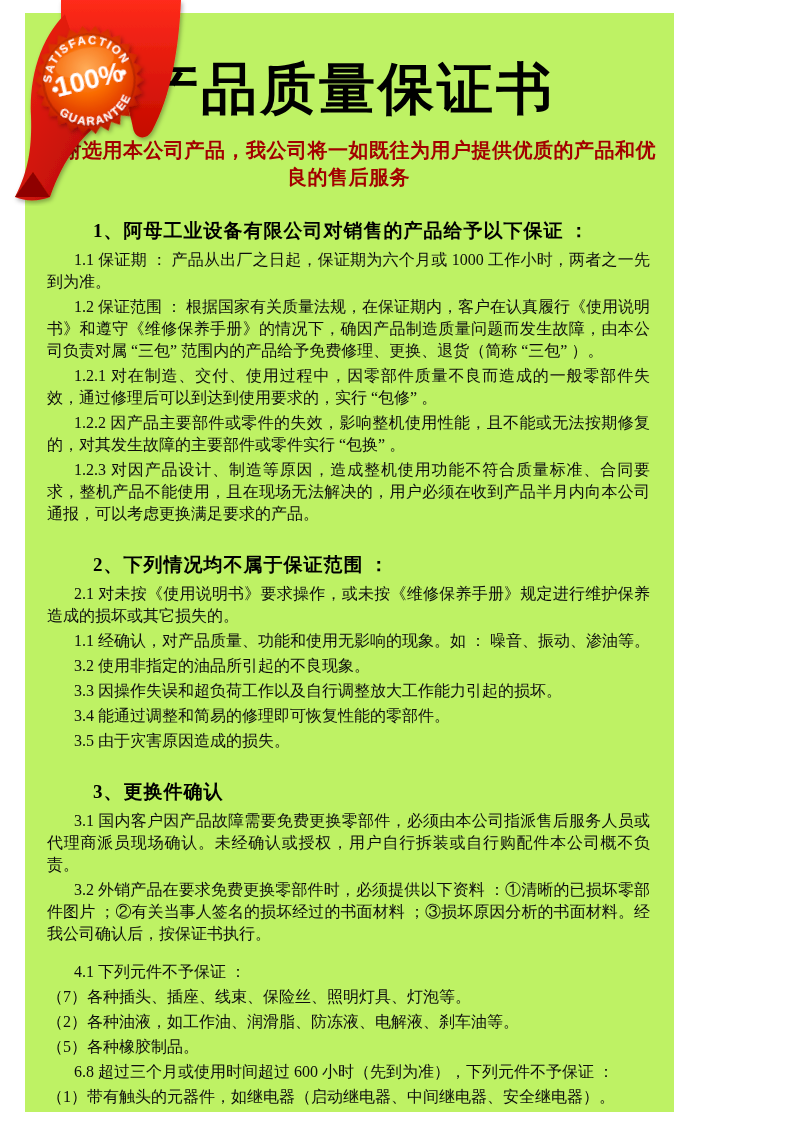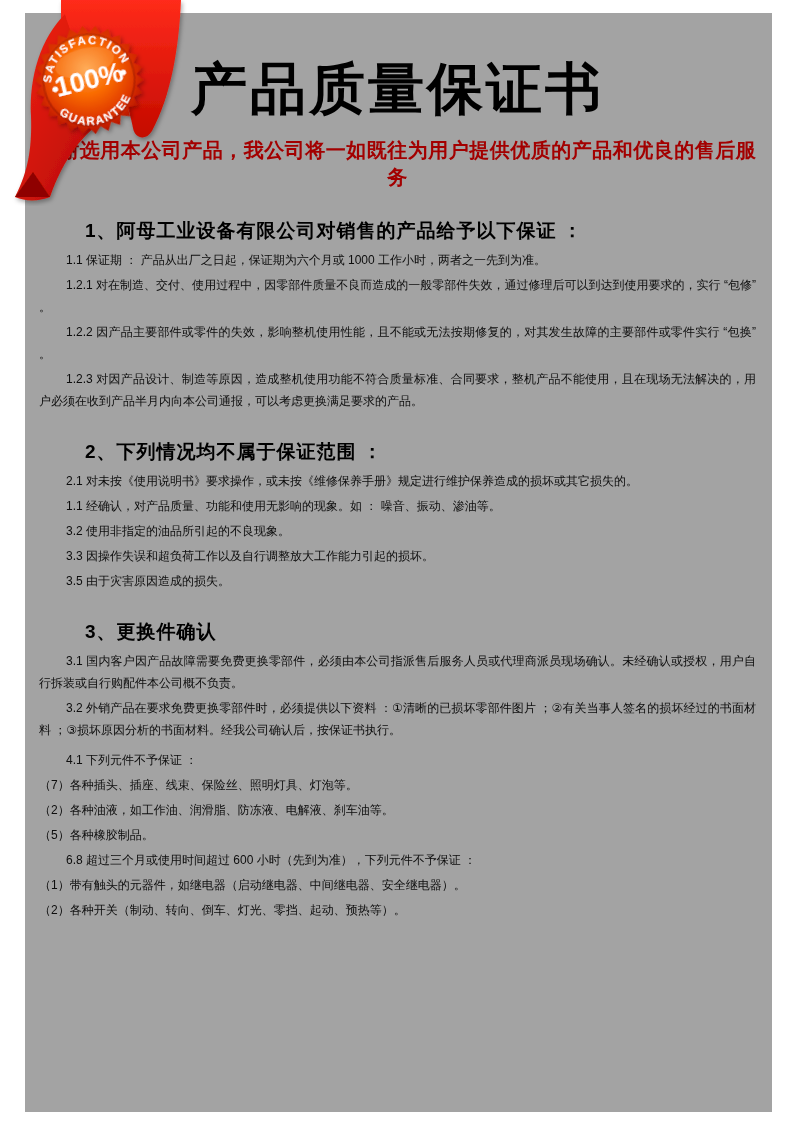--- a/index.html
+++ b/index.html
@@ -7,55 +7,56 @@
     width: 800px; height: 1137px;
     background: #ffffff;
     position: relative;
     overflow: hidden;
     font-family: "Liberation Sans", "DejaVu Sans", sans-serif;
     color: #111;
   }
   .panel {
     position: absolute;
     left: 25px; top: 13px;
-    width: 747px; height: 1099px;
-    background: #a3a3a3;
+    width: 649px; height: 1099px;
+    background: #bef264;
     box-sizing: border-box;
     padding: 0 8px 0 6px;
     overflow: hidden;
+    font-family: Liberation Serif, serif;
   }
   h1.doc-title {
     margin: 0;
     padding-top: 44px;
     text-align: center;
     font-size: 56px;
     font-weight: 900;
     letter-spacing: 3px;
     color: #000;
     line-height: 1.15;
   }
   .subtitle {
     margin-top: 16px;
     text-align: center;
     font-size: 20px;
     font-weight: bold;
     color: #a30000;
     letter-spacing: 0.5px;
   }
-  section { margin: 8px; }
+  section { margin: 16px; }
   h2.sec-heading {
     font-size: 19px;
     font-weight: bold;
     color: #000;
     margin: 27px 0 5px 0;
     padding-left: 46px;
     letter-spacing: 1px;
   }
   p.para {
-    font-size: 12px;
+    font-size: 16px;
     line-height: 22px;
     margin: 3px 0;
     text-align: justify;
     color: #0d0d0d;
   }
   p.indent { text-indent: 27px; }
   p.flush  { text-indent: 0; }
   .badge {
     position: absolute;
     left: 5px; top: 0;
@@ -78,31 +79,33 @@
 </head>
 <body>
 
 <div class="panel">
   <h1 class="doc-title">产品质量保证书</h1>
   <div class="subtitle">感谢选用本公司产品，我公司将一如既往为用户提供优质的产品和优良的售后服务</div>
 
   <section>
     <h2 class="sec-heading">1、阿母工业设备有限公司对销售的产品给予以下保证 ：</h2>
     <p class="para indent">1.1 保证期 ： 产品从出厂之日起，保证期为六个月或 1000 工作小时，两者之一先到为准。</p>
+    <p class="para indent">1.2 保证范围 ： 根据国家有关质量法规，在保证期内，客户在认真履行《使用说明书》和遵守《维修保养手册》的情况下，确因产品制造质量问题而发生故障，由本公司负责对属 “三包” 范围内的产品给予免费修理、更换、退货（简称 “三包” ）。</p>
     <p class="para indent">1.2.1 对在制造、交付、使用过程中，因零部件质量不良而造成的一般零部件失效，通过修理后可以到达到使用要求的，实行 “包修” 。</p>
     <p class="para indent">1.2.2 因产品主要部件或零件的失效，影响整机使用性能，且不能或无法按期修复的，对其发生故障的主要部件或零件实行 “包换” 。</p>
     <p class="para indent">1.2.3 对因产品设计、制造等原因，造成整机使用功能不符合质量标准、合同要求，整机产品不能使用，且在现场无法解决的，用户必须在收到产品半月内向本公司通报，可以考虑更换满足要求的产品。</p>
   </section>
 
   <section>
     <h2 class="sec-heading">2、下列情况均不属于保证范围 ：</h2>
     <p class="para indent">2.1 对未按《使用说明书》要求操作，或未按《维修保养手册》规定进行维护保养造成的损坏或其它损失的。</p>
     <p class="para indent">1.1 经确认，对产品质量、功能和使用无影响的现象。如 ： 噪音、振动、渗油等。</p>
     <p class="para indent">3.2 使用非指定的油品所引起的不良现象。</p>
     <p class="para indent">3.3 因操作失误和超负荷工作以及自行调整放大工作能力引起的损坏。</p>
+    <p class="para indent">3.4 能通过调整和简易的修理即可恢复性能的零部件。</p>
     <p class="para indent">3.5 由于灾害原因造成的损失。</p>
   </section>
 
   <section>
     <h2 class="sec-heading">3、更换件确认</h2>
     <p class="para indent">3.1 国内客户因产品故障需要免费更换零部件，必须由本公司指派售后服务人员或代理商派员现场确认。未经确认或授权，用户自行拆装或自行购配件本公司概不负责。</p>
     <p class="para indent">3.2 外销产品在要求免费更换零部件时，必须提供以下资料 ：①清晰的已损坏零部件图片 ；②有关当事人签名的损坏经过的书面材料 ；③损坏原因分析的书面材料。经我公司确认后，按保证书执行。</p>
   </section>
 
   <section>

